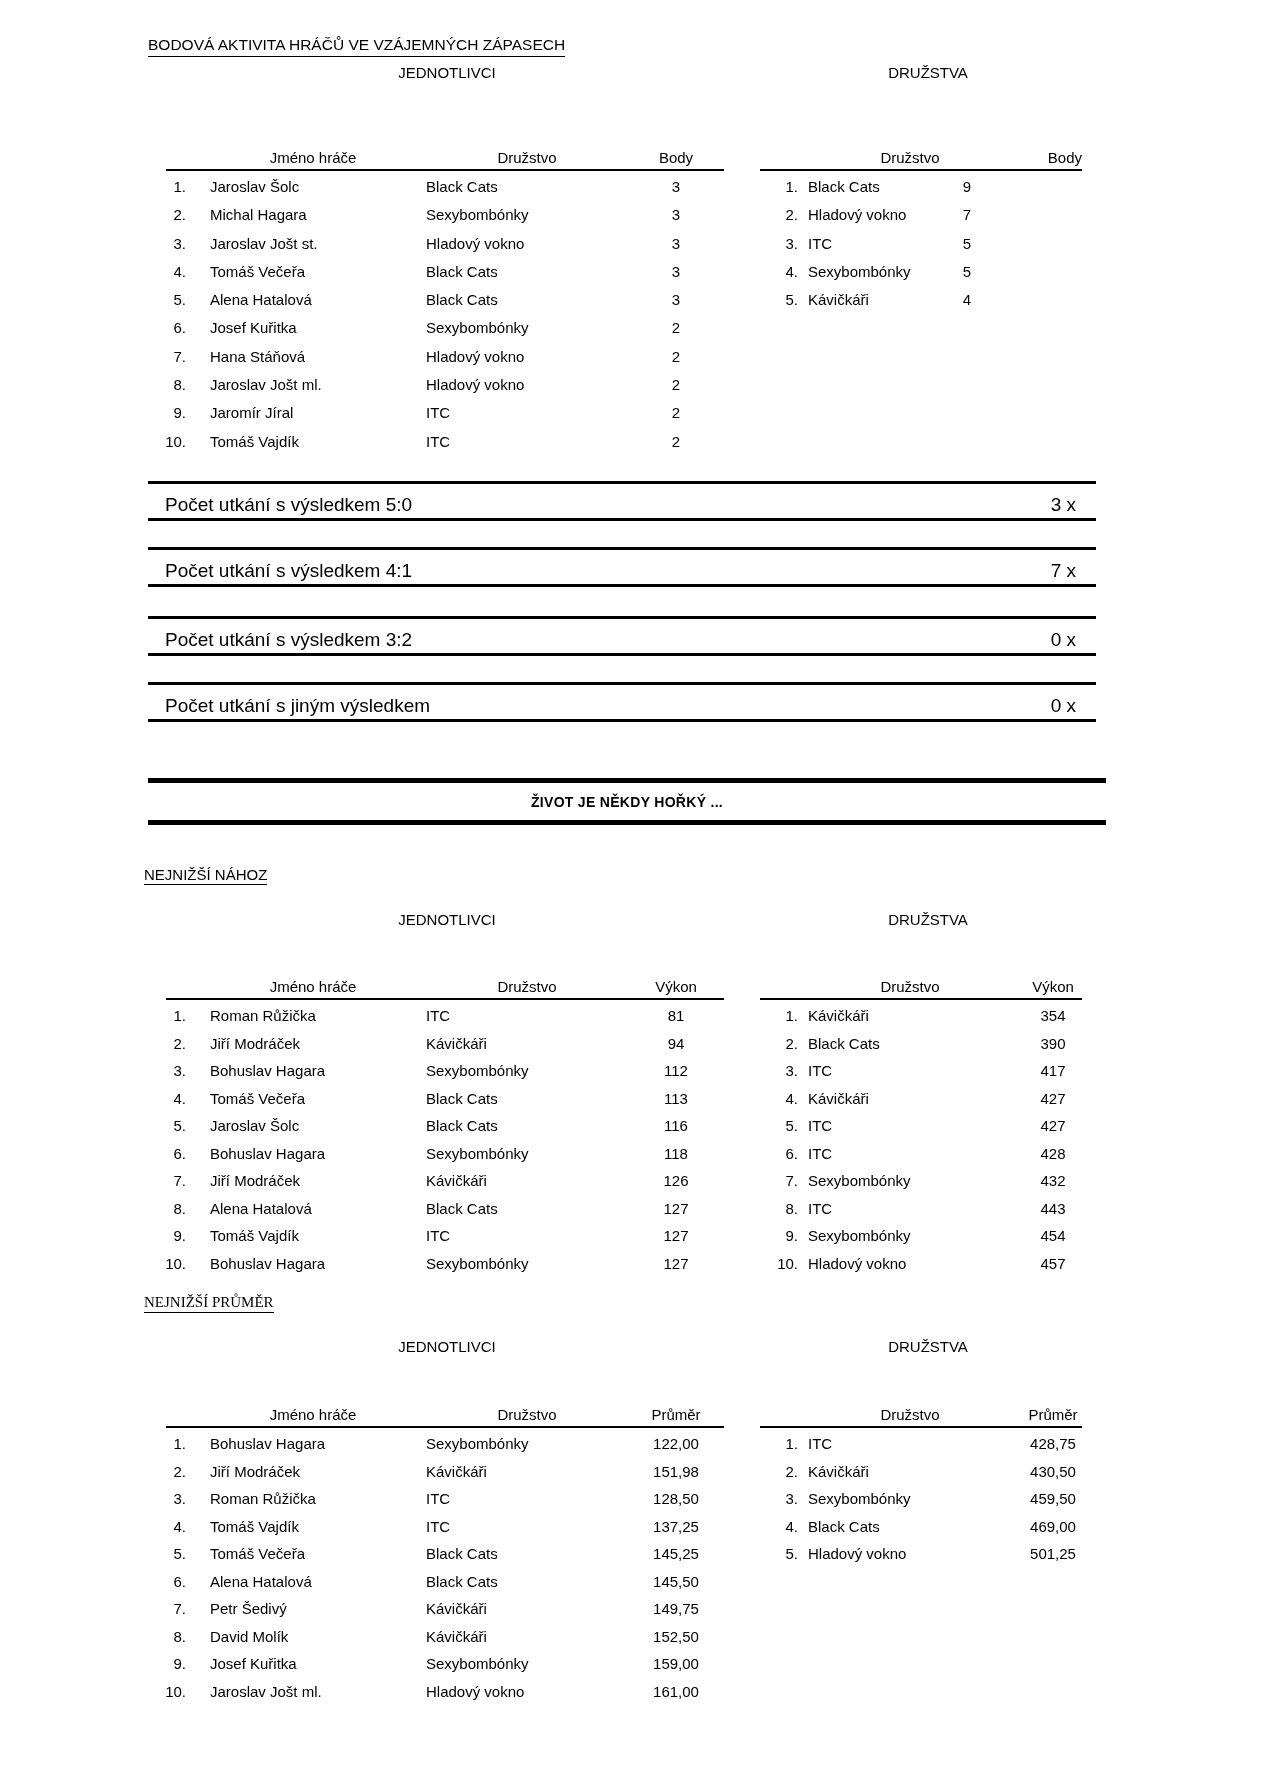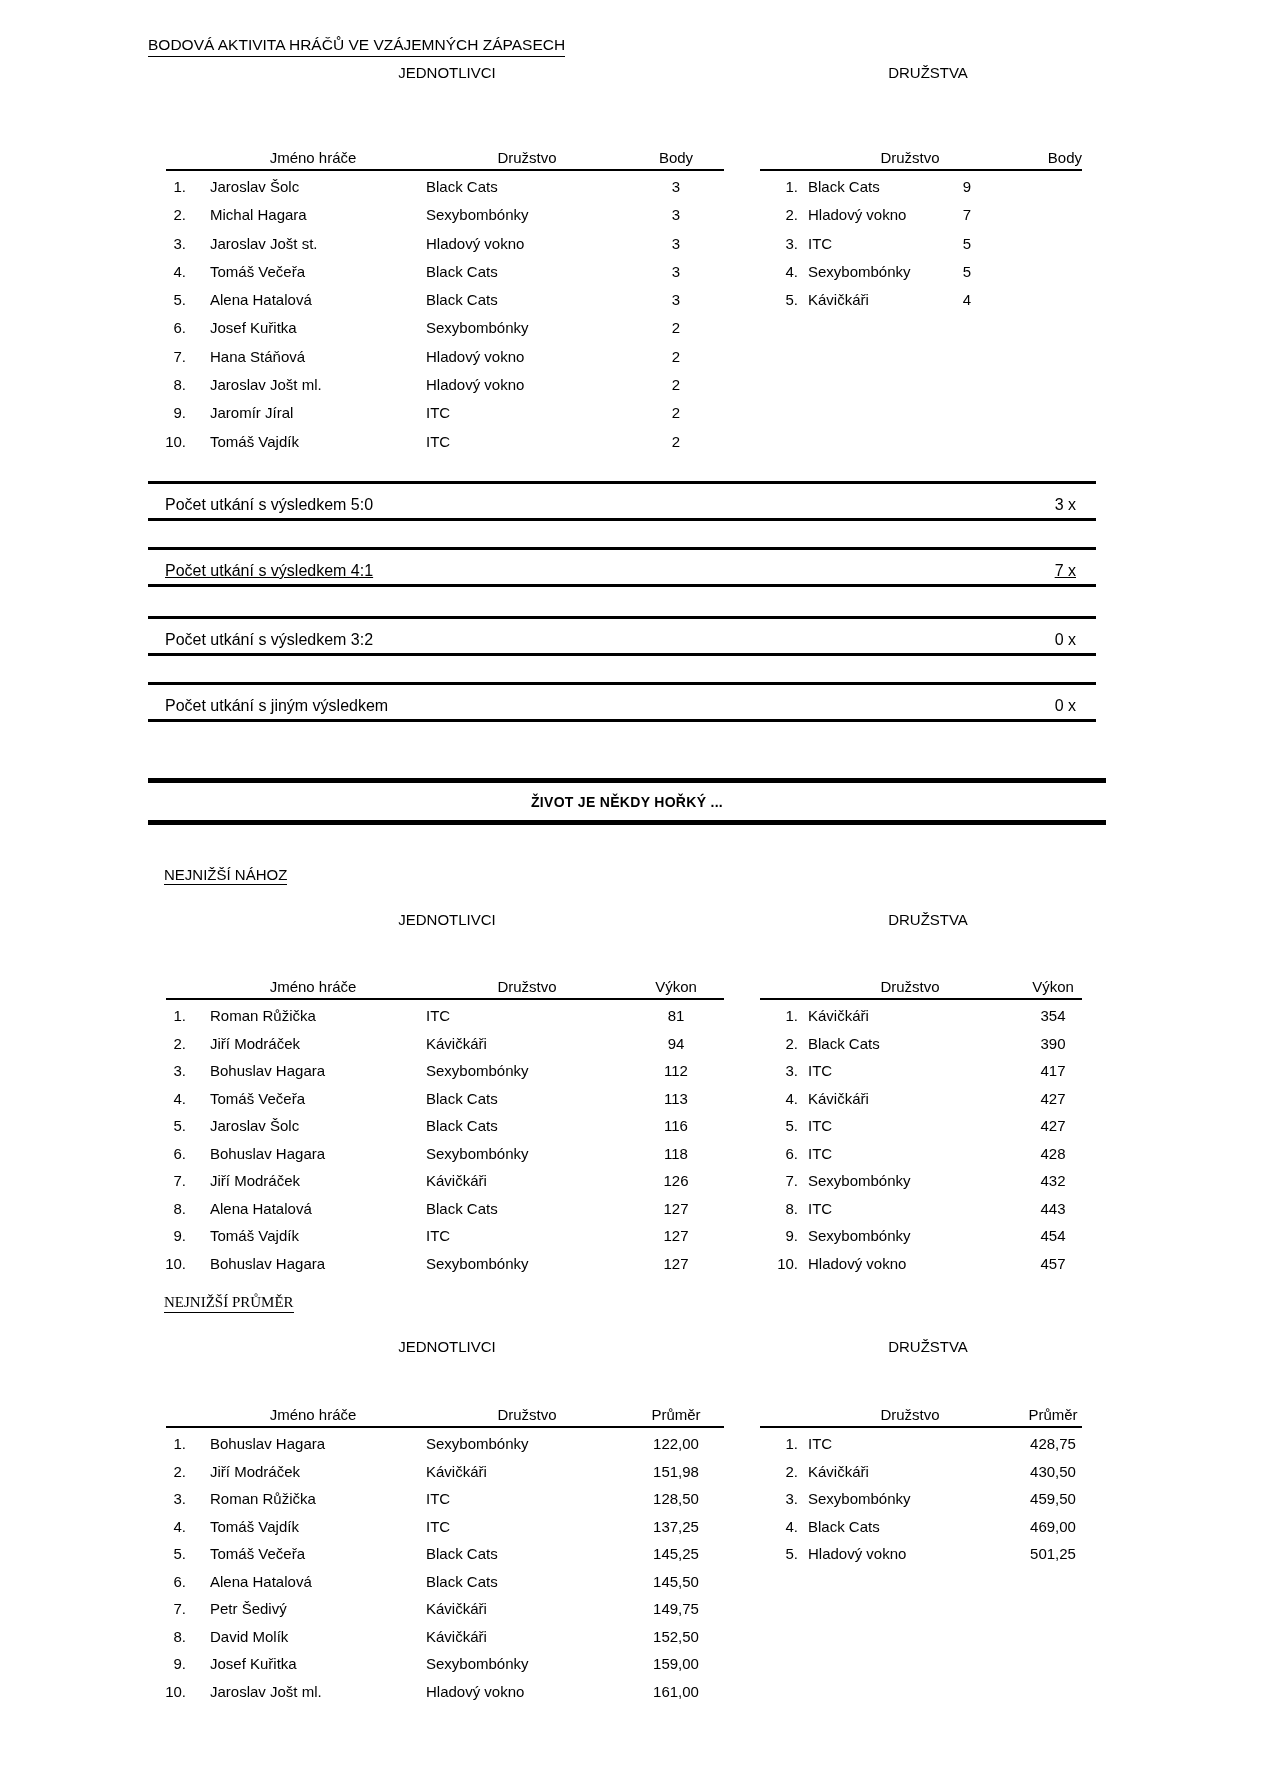--- a/index.html
+++ b/index.html
@@ -7,21 +7,21 @@
     position:relative; width:1264px; height:1736px; background:#fff;
     font-family:"Liberation Sans", sans-serif; color:#000;
     overflow:hidden;
   }
   .doc-title {
     position:absolute; left:148px; top:36px; font-size:15.5px; line-height:18px;
     border-bottom:1.5px solid #000; padding-bottom:2px;
   }
   .tbl-label { position:absolute; font-size:15px; line-height:18px; transform:translateX(-50%); white-space:nowrap; }
   .sec-heading {
-    position:absolute; left:164px; font-size:15px; line-height:17px;
+    position:absolute; left:144px; font-size:15px; line-height:17px;
     border-bottom:1.5px solid #000; padding-bottom:1px; white-space:nowrap;
   }
 
   
   .tbl { position:absolute;margin-top:29px; }
   .tbl-left  { left:148px; width:576px; }
   .tbl-right { left:760px; width:322px; }
   .hrow { position:relative; height:20px; font-size:15px; }
   .hrow span { position:absolute; top:0; white-space:nowrap; }
   .tbl-left  .h-name { left:165px; transform:translateX(-50%); }
@@ -44,21 +44,21 @@
   .tbl-right .c-team { position:absolute; left:48px;  top:0; }
   .tbl-left  .c-val { position:absolute; left:488px; width:80px; top:0; text-align:center; }
   .tbl-right .c-val { position:absolute; left:264px; width:58px; top:0; text-align:center; }
   .tbl-right.val-shift .c-val { left:180px; width:54px; }
 
   
   .score-box {
     position:absolute; left:148px; width:948px; height:40px; box-sizing:border-box;
     border-top:3px solid #000; border-bottom:3px solid #000;
     display:flex; justify-content:space-between; align-items:center;
-    font-size:16px; padding:8px 20px 0 17px;
+    font-size:19px; padding:8px 20px 0 17px;
   }
 
   
   .banner {
     position:absolute; left:148px; top:778px; width:958px; height:47px; box-sizing:border-box;
     border-top:5px solid #000; border-bottom:5px solid #000;
     display:flex; align-items:center; justify-content:center;
     font-size:14px; font-weight:bold; letter-spacing:0.3px;
   }
 
@@ -107,21 +107,21 @@
         <div class="trow"><span class="c-rank">3.</span><span class="c-team">ITC</span><span class="c-val">5</span></div>
         <div class="trow"><span class="c-rank">4.</span><span class="c-team">Sexybombónky</span><span class="c-val">5</span></div>
         <div class="trow"><span class="c-rank">5.</span><span class="c-team">Kávičkáři</span><span class="c-val">4</span></div>
       </div>
   </div>
 
   <div class="score-box" style="top:481px;">
     <span>Počet utkání s výsledkem 5:0</span>
     <span>3 x</span>
   </div>
-  <div class="score-box" style="top:547px;text-decoration:underline;">
+  <div class="score-box" style="top:547px;">
     <span>Počet utkání s výsledkem 4:1</span>
     <span>7 x</span>
   </div>
   <div class="score-box" style="top:616px;">
     <span>Počet utkání s výsledkem 3:2</span>
     <span>0 x</span>
   </div>
   <div class="score-box" style="top:682px;">
     <span>Počet utkání s jiným výsledkem</span>
     <span>0 x</span>

